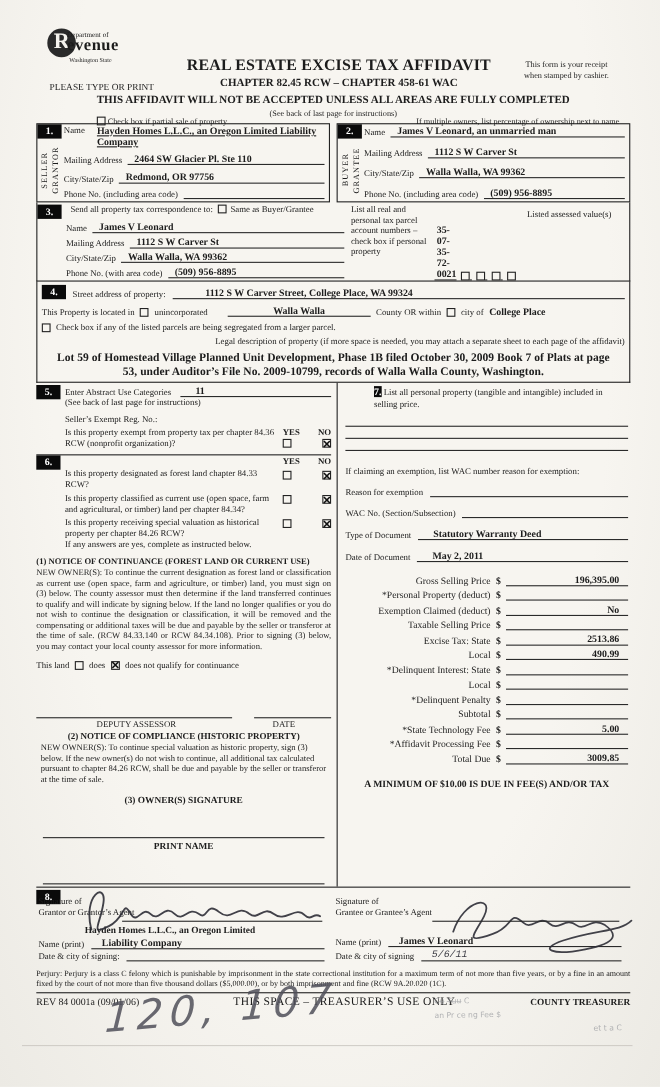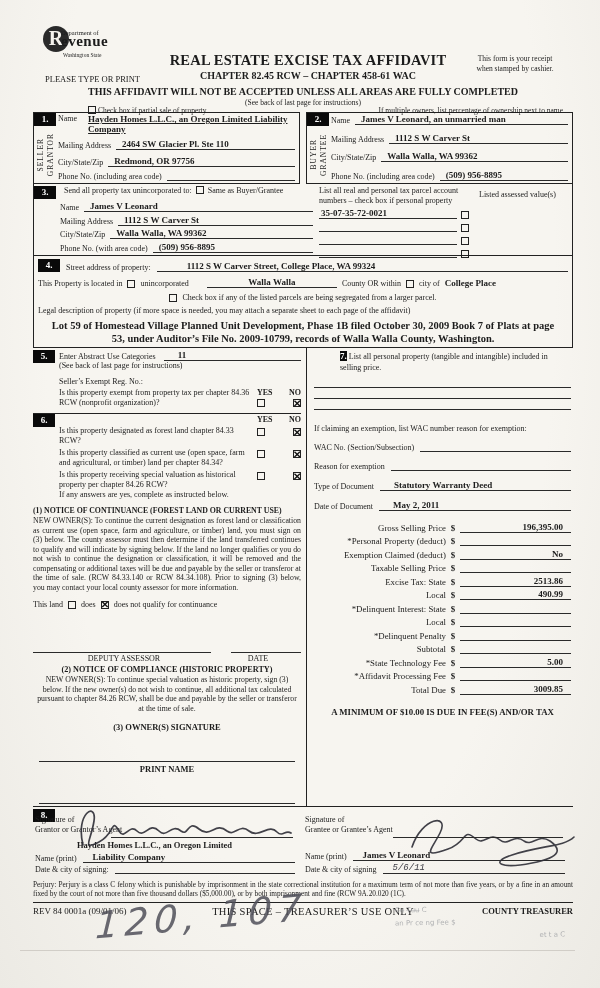--- a/index.html
+++ b/index.html
@@ -61,37 +61,37 @@
   .frow .lbl { white-space: nowrap; padding-right: 5px; }
   .frow .fill { flex: 1; padding-left: 6px; }
   .name2line { text-decoration: underline; }
 
   
   .sec3 { border: 1.5px solid #222; border-top: none; height: 72px; display: flex; position: relative; padding-top: 2px; }
   .sec3-left { width: 285px; padding: 0 6px 2px 0; display: flex; flex-direction: column; }
   .sec3-head { display: flex; gap: 4px; align-items: flex-start; font-size: 8px; }
   .sec3-head .txt { margin-left: 4px; }
   .sec3-rows { flex: 1; display: flex; flex-direction: column; justify-content: space-between; margin-left: 26px; margin-top: 2px; }
-  .sec3-mid { width: 150px; display: flex; flex-direction: column; font-size: 8px; }
+  .sec3-mid { width: 150px; display: flex; flex-direction: row; font-size: 8px; }
   .sec3-mid-head { line-height: 1.2; }
   .parcelrow { display: flex; align-items: flex-end; gap: 4px; margin-top: 3px; }
   .parcelrow .fill { flex: 1; min-height: 10px; padding-left: 2px; }
   .sec3-right { flex: 1; padding-left: 10px; display: flex; flex-direction: row; font-size: 8px; }
   .sec3-right .fill { min-height: 10px; margin-top: 3px; }
   .sec3-right-head { text-align: center; margin-top: 4px; }
 
   
   .sec4 { border: 1.5px solid #222; border-top: none; height: 92px; padding: 3px 4px 0 4px; position: relative; }
   .sec4 .hrow { display: flex; align-items: flex-end; margin-left: 0; }
   .inline8 { font-size: 8px; }
   .gap { display: inline-block; width: 8px; }
   .sec4-located { margin-top: 5px; font-size: 8px; display: flex; align-items: flex-end; gap: 5px; }
   .county-line { display: inline-block; width: 130px; border-bottom: 1px solid #2a2a2a; text-align: center; font-weight: bold; font-size: 9px; }
-  .sec4-seg { margin-top: 5px; font-size: 8px; display: flex; gap: 5px; align-items: center; justify-content: center; }
-  .sec4-legal-lbl { margin-top: 4px; font-size: 8px; }
+  .sec4-seg { margin-top: 5px; font-size: 8px; display: flex; gap: 5px; align-items: center; }
+  .sec4-legal-lbl { margin-top: 4px; font-size: 8px; text-align: right; }
   .legal { margin-top: 4px; text-align: center; font-weight: bold; font-size: 10.5px; line-height: 1.25; padding: 0 8px; }
 
   
   .cols { display: flex; border-bottom: 1.5px solid #222; }
   .colL { width: 274px; border-right: 1.2px solid #222; padding: 2px 5px 2px 0; }
   .colR { flex: 1; padding: 2px 2px 2px 7px; }
 
   .sec5 { position: relative; padding-left: 26px; font-size: 8px; }
   .sec5 .num, .sec6 .num, .sec7 .num { position: absolute; left: 0; top: 0; }
   .abs-row { display: flex; align-items: flex-end; }
@@ -107,21 +107,21 @@
   .cont-title { font-weight: bold; font-size: 7.8px; }
   .cont-body { text-align: justify; line-height: 1.22; margin-top: 1px; font-size: 7.8px; }
   .thisland { margin-top: 8px; display: flex; align-items: center; gap: 5px; font-size: 8px; }
   .siglines { display: flex; gap: 20px; margin-top: 34px; }
   .sigline { border-bottom: 1px solid #2a2a2a; flex: 1; height: 10px; }
   .sigline.short { flex: 0 0 70px; }
   .deputy-row { display: flex; font-size: 8px; margin-top: 1px; }
   .deputy-row .d1 { flex: 1; text-align: center; }
   .deputy-row .d2 { flex: 0 0 86px; text-align: center; }
   .cont2-title { text-align: center; font-weight: bold; font-size: 8.2px; margin-top: 2px; }
-  .cont2-body { text-align: center; line-height: 1.25; font-size: 7.8px; margin-top: 1px; padding: 0 4px; }
+  .cont2-body { line-height: 1.25; font-size: 7.8px; margin-top: 1px; padding: 0 4px; }
   .owner-sig { text-align: center; font-weight: bold; font-size: 8.5px; margin-top: 8px; }
   .print-name { text-align: center; font-weight: bold; font-size: 8.5px; margin-top: 2px; }
   .fullline { border-bottom: 1px solid #2a2a2a; height: 10px; margin: 0 6px; }
   .fullline.sp { margin-top: 20px; }
 
   .sec7-head { position: relative; padding-left: 26px; font-size: 8px; line-height: 1.3; }
   .blankline { border-bottom: 1px solid #2a2a2a; height: 11px; }
   .sec7-blanks { margin-top: 4px; }
   .exemption-lbl { font-size: 8px; margin-top: 14px; }
   .wac-row { display: flex; align-items: flex-end; margin-top: 9px; font-size: 8px; }
@@ -262,21 +262,21 @@
             <span class="fill">(509) 956-8895</span>
           </div>
         </div>
       </div>
     </div>
 
     <div class="sec3">
       <div class="sec3-left">
         <div class="sec3-head">
           <span class="num">3.</span>
-          <span class="txt">Send all property tax unincorporated to:</span>
+          <span class="txt">Send all property tax correspondence to:</span>
           <span class="cb"></span>
           <span>Same as Buyer/Grantee</span>
         </div>
         <div class="sec3-rows">
           <div class="frow">
             <span class="lbl">Name</span>
             <span class="fill">James V Leonard</span>
           </div>
           <div class="frow">
             <span class="lbl">Mailing Address</span>
@@ -435,25 +435,25 @@
           <span class="num">7.</span>
           <span>List all personal property (tangible and intangible) included in selling price.</span>
         </div>
         <div class="sec7-blanks">
           <div class="blankline"></div>
           <div class="blankline"></div>
           <div class="blankline"></div>
         </div>
         <div class="exemption-lbl">If claiming an exemption, list WAC number reason for exemption:</div>
         <div class="wac-row">
+          <span>Reason for exemption</span>
+          <span class="fill"></span>
+        </div>
+        <div class="wac-row">
           <span>WAC No. (Section/Subsection)</span>
-          <span class="fill"></span>
-        </div>
-        <div class="wac-row">
-          <span>Reason for exemption</span>
           <span class="fill"></span>
         </div>
         <div class="doc-row">
           <span>Type of Document</span>
           <span class="fill">Statutory Warranty Deed</span>
         </div>
         <div class="doc-row">
           <span>Date of Document</span>
           <span class="fill">May  2, 2011</span>
         </div>

